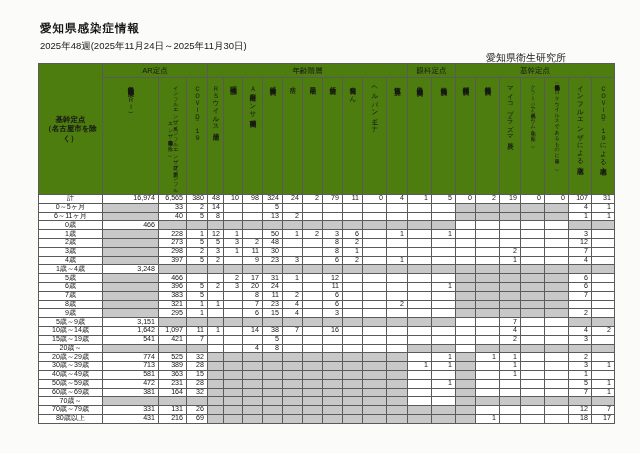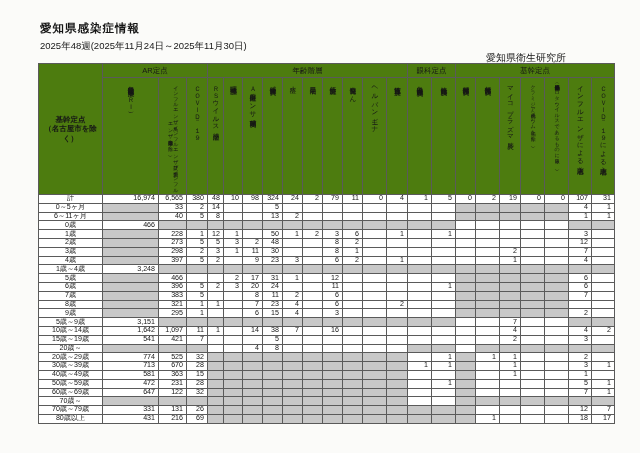--- a/index.html
+++ b/index.html
@@ -659,21 +659,21 @@
         <td>1</td>
         <td>1</td>
         <td></td>
         <td></td>
         <td>2</td>
         <td></td>
       </tr>
       <tr>
         <th>30歳～39歳</th>
         <td>713</td>
-        <td>670</td>
+        <td>389</td>
         <td>28</td>
         <td class="gray"></td>
         <td class="gray"></td>
         <td class="gray"></td>
         <td class="gray"></td>
         <td class="gray"></td>
         <td class="gray"></td>
         <td class="gray"></td>
         <td class="gray"></td>
         <td class="gray"></td>
@@ -733,22 +733,22 @@
         <td class="gray"></td>
         <td></td>
         <td></td>
         <td></td>
         <td></td>
         <td>5</td>
         <td>1</td>
       </tr>
       <tr>
         <th>60歳～69歳</th>
-        <td>647</td>
-        <td>122</td>
+        <td>381</td>
+        <td>164</td>
         <td>32</td>
         <td class="gray"></td>
         <td class="gray"></td>
         <td class="gray"></td>
         <td class="gray"></td>
         <td class="gray"></td>
         <td class="gray"></td>
         <td class="gray"></td>
         <td class="gray"></td>
         <td class="gray"></td>

